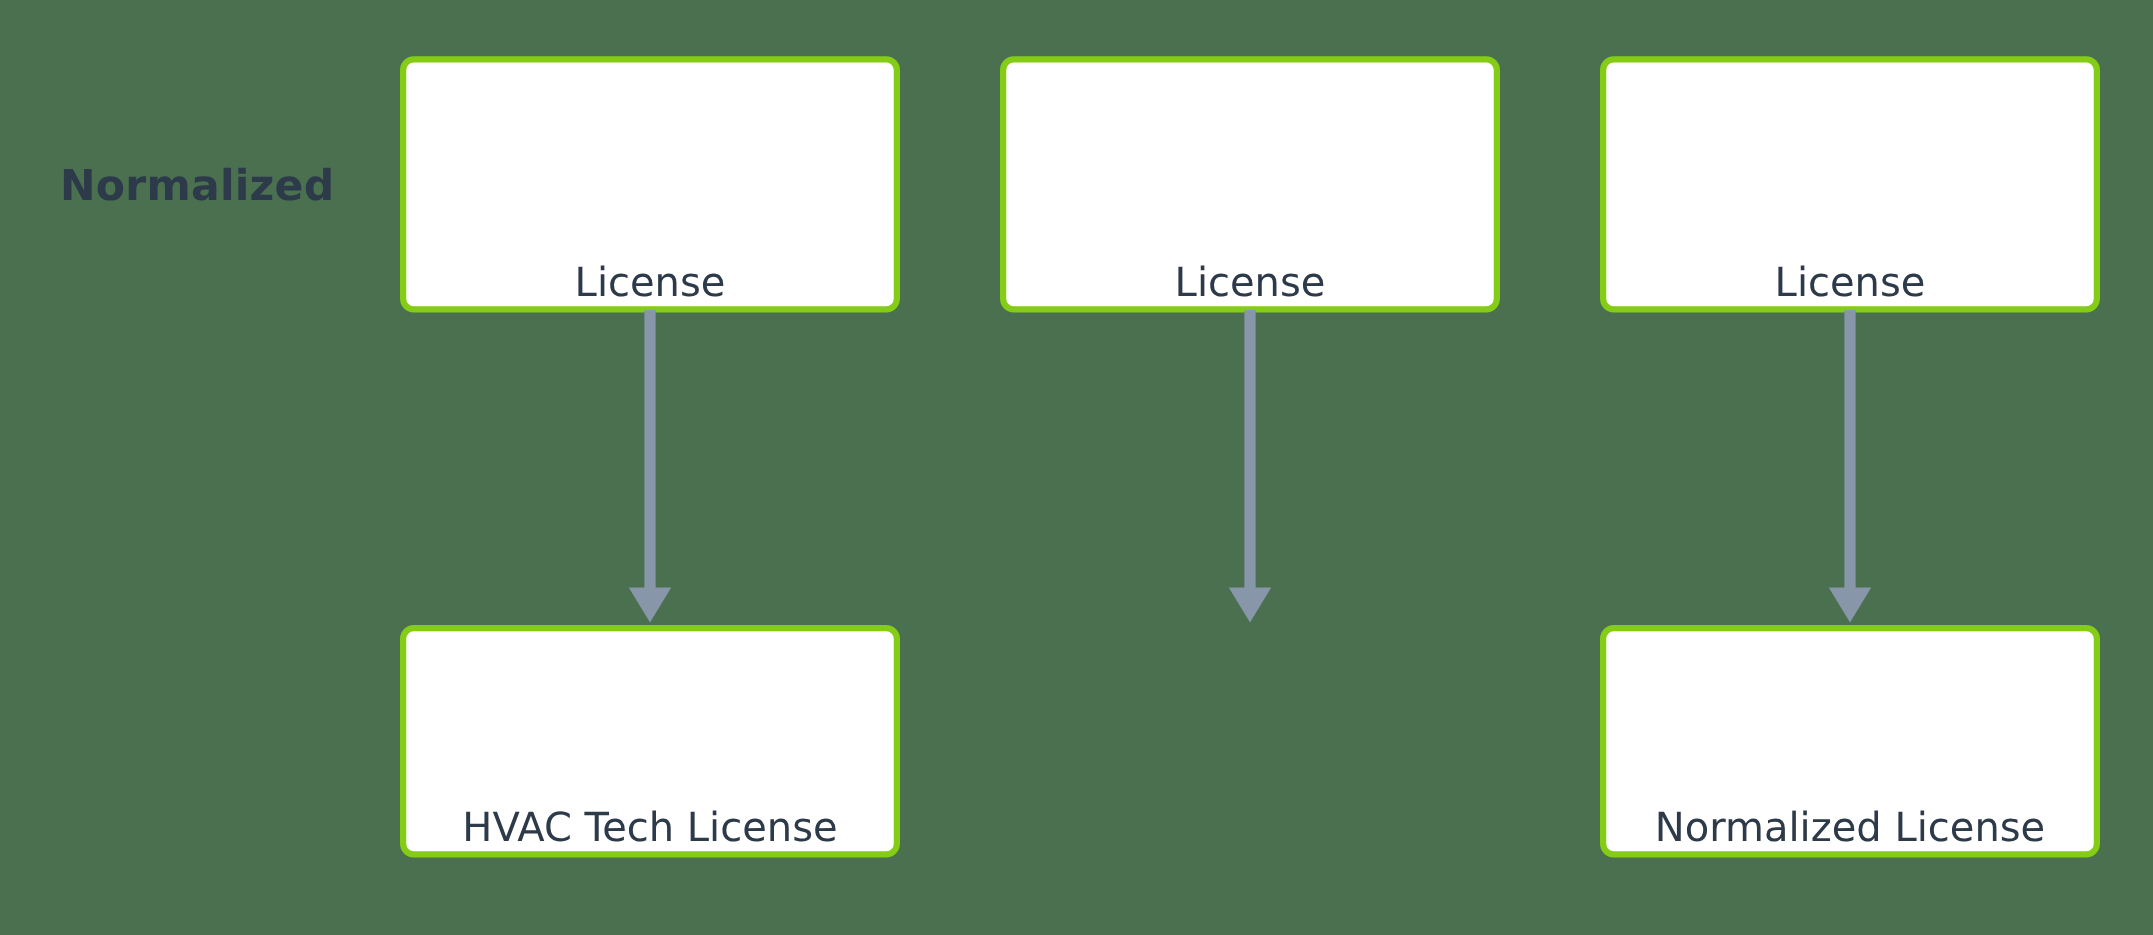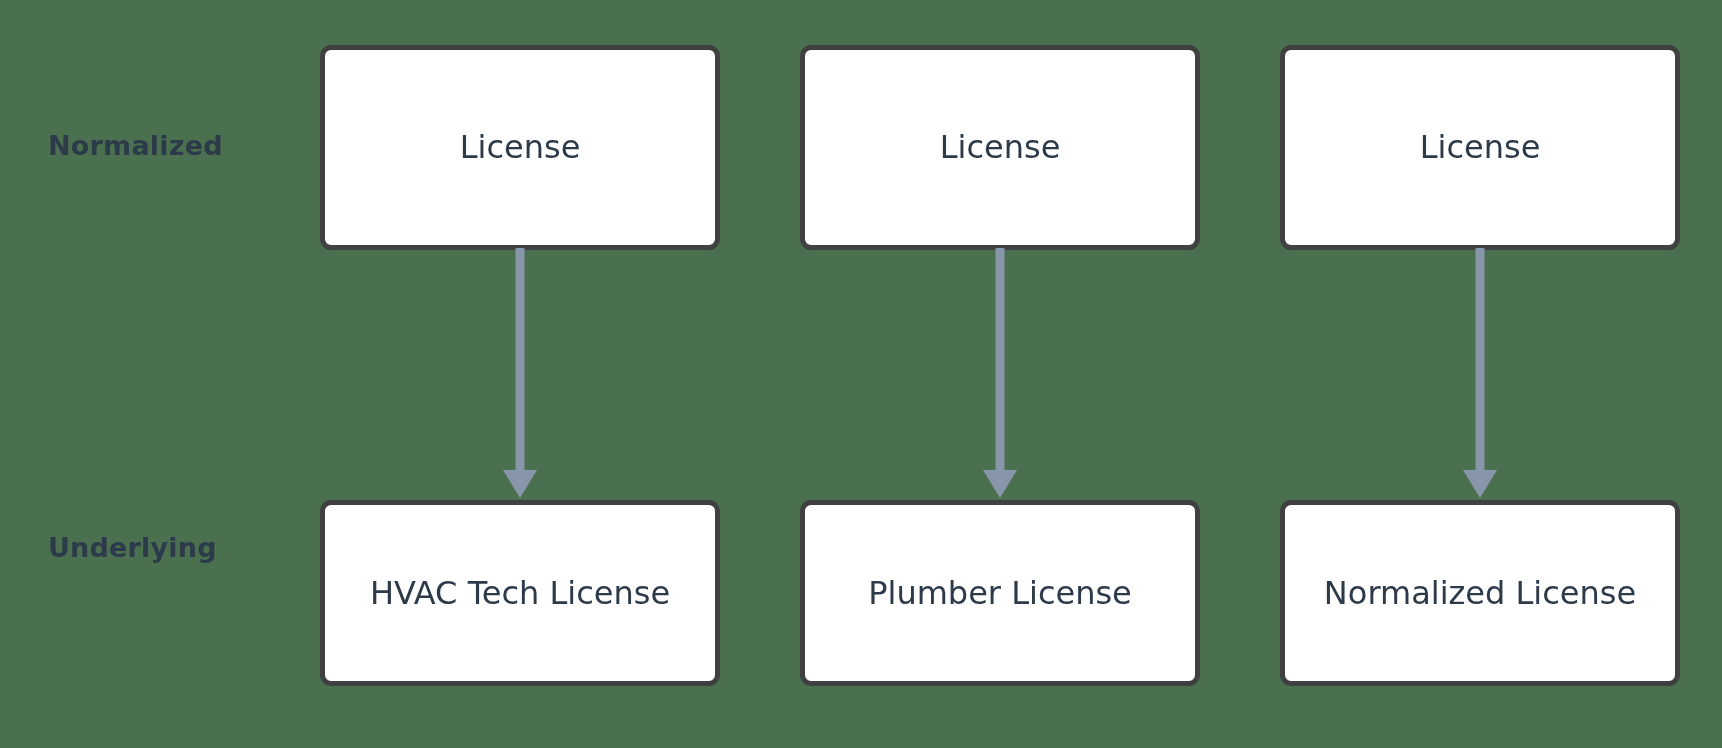--- a/index.html
+++ b/index.html
@@ -20,38 +20,38 @@
     height: 748px;
   }
 
   
   .row-label {
     position: absolute;
     left: 48px;
     width: 240px;
     font-family: "DejaVu Sans", sans-serif;
     font-weight: bold;
-    font-size: 27px;
+    font-size: 34px;
     letter-spacing: 0.2px;
     color: #2d3a4a;
     line-height: 1;
     white-space: nowrap;
   }
   #row-label-normalized { top: 132px; }
   #row-label-underlying { top: 534px; }
 
   
   .node-box {
     position: absolute;
     box-sizing: border-box;
     background: #ffffff;
-    border: 5px solid #404040;
+    border: 5px solid #84cc16;
     border-radius: 11px;
     display: flex;
-    align-items: center;
+    align-items: flex-end;
     justify-content: center;
     text-align: center;
   }
   .node-label {
     font-family: "DejaVu Sans", sans-serif;
     font-weight: normal;
     font-size: 32px;
     color: #2d3a4a;
     line-height: 1.2;
     padding: 0 14px;
@@ -79,21 +79,20 @@
   #arrow-2 { left: 980px; }
   #arrow-3 { left: 1460px; }
 </style>
 </head>
 <body>
 
 <div id="diagram-canvas">
 
   <div class="row-label" id="row-label-normalized">Normalized</div>
 
-  <div class="row-label" id="row-label-underlying">Underlying</div>
 
   <div class="node-box row-top col-1">
     <span class="node-label">License</span>
   </div>
 
   <svg class="arrow" id="arrow-1" viewBox="0 0 40 256" width="40" height="256">
     <line x1="20" y1="0" x2="20" y2="228" stroke="#8796a8" stroke-width="9"></line>
     <polygon points="20,250 3,222 37,222" fill="#8796a8"></polygon>
   </svg>
 
@@ -103,23 +102,20 @@
 
   <div class="node-box row-top col-2">
     <span class="node-label">License</span>
   </div>
 
   <svg class="arrow" id="arrow-2" viewBox="0 0 40 256" width="40" height="256">
     <line x1="20" y1="0" x2="20" y2="228" stroke="#8796a8" stroke-width="9"></line>
     <polygon points="20,250 3,222 37,222" fill="#8796a8"></polygon>
   </svg>
 
-  <div class="node-box row-bottom col-2">
-    <span class="node-label">Plumber License</span>
-  </div>
 
   <div class="node-box row-top col-3">
     <span class="node-label">License</span>
   </div>
 
   <svg class="arrow" id="arrow-3" viewBox="0 0 40 256" width="40" height="256">
     <line x1="20" y1="0" x2="20" y2="228" stroke="#8796a8" stroke-width="9"></line>
     <polygon points="20,250 3,222 37,222" fill="#8796a8"></polygon>
   </svg>
 

